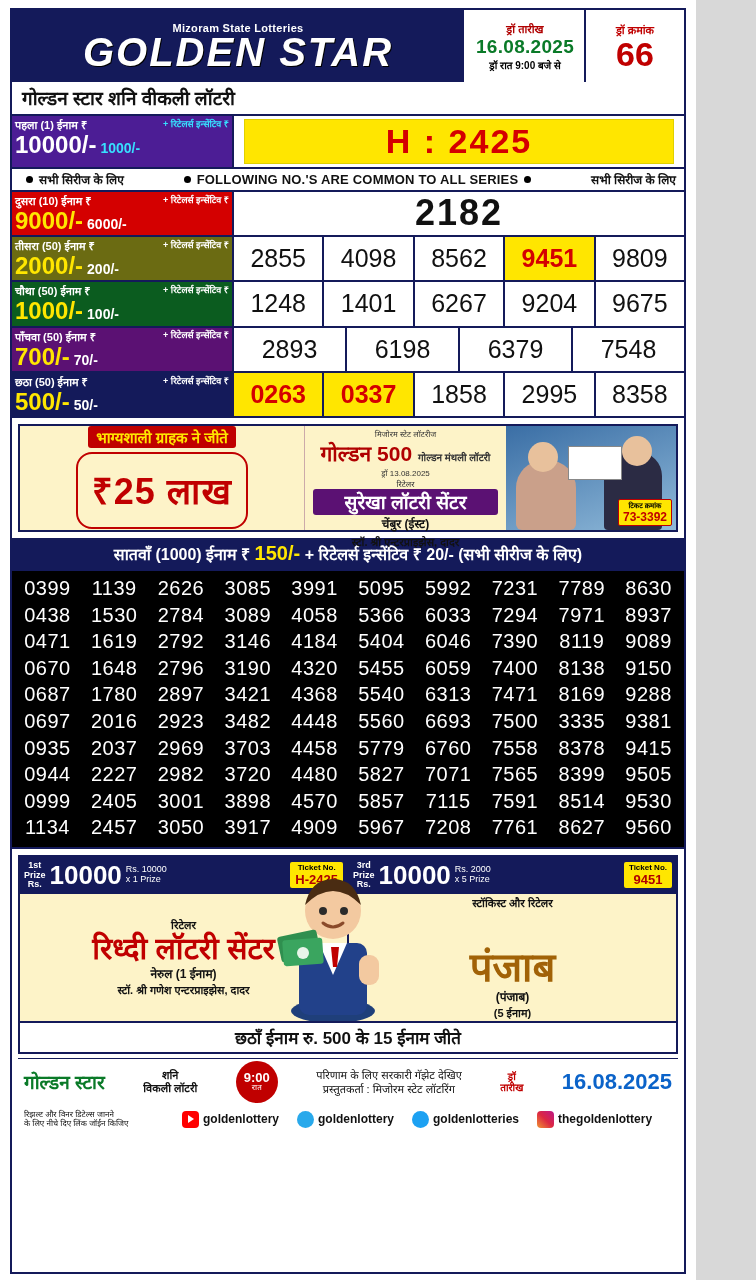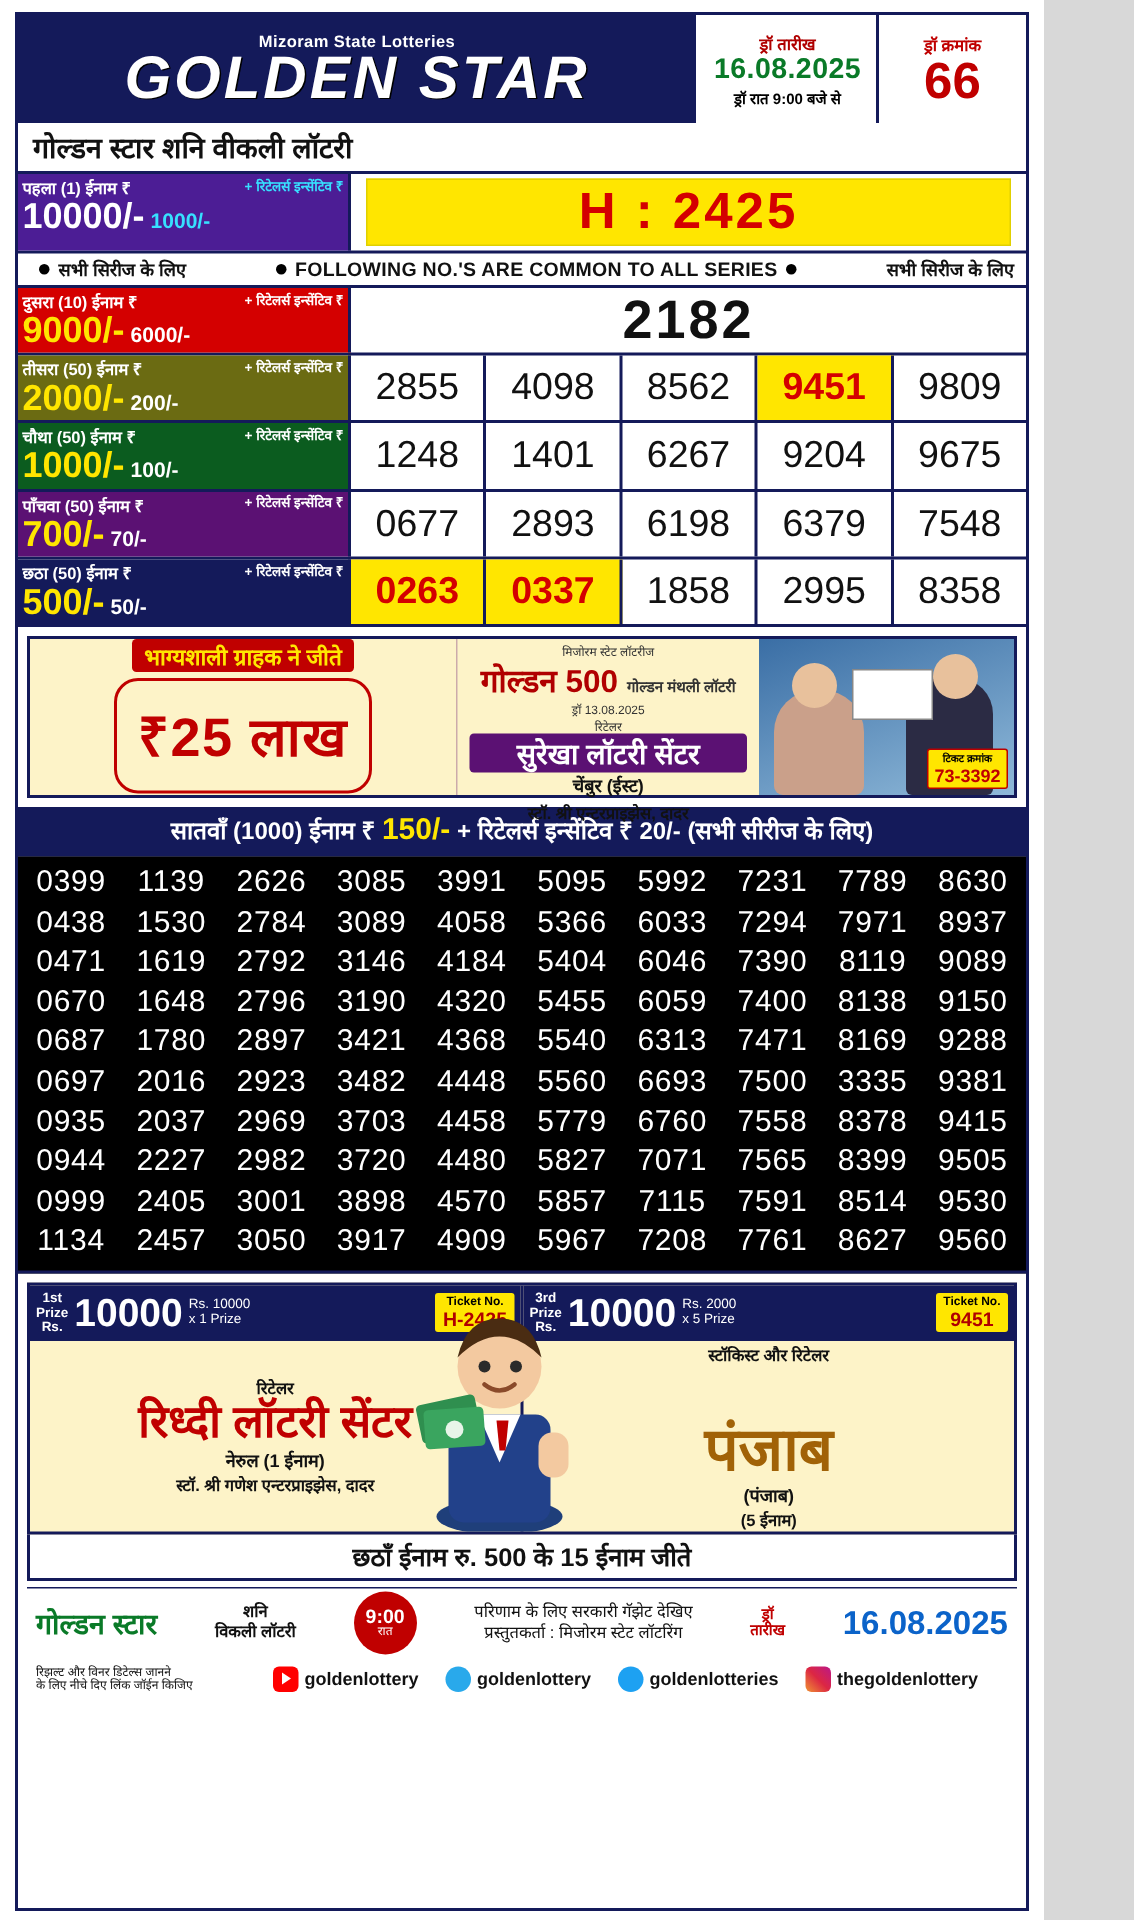--- a/index.html
+++ b/index.html
@@ -447,21 +447,20 @@
         <span class="left c-white">पाँचवा (50) ईनाम ₹</span>
         <span class="right c-white">+ रिटेलर्स इन्सेंटिव ₹</span>
       </div>
       <div class="pl-main">
         <span class="pl-amt c-yellow">700/-</span>
         <span class="pl-inc c-white">70/-</span>
       </div>
     </div>
     <div class="prize-values">
       <div class="num-cells">
-        <div class="cell">0677</div>
         <div class="cell">2893</div>
         <div class="cell">6198</div>
         <div class="cell">6379</div>
         <div class="cell">7548</div>
       </div>
     </div>
   </div>
 
   <div class="prizerow">
     <div class="prize-label bg-navy">

